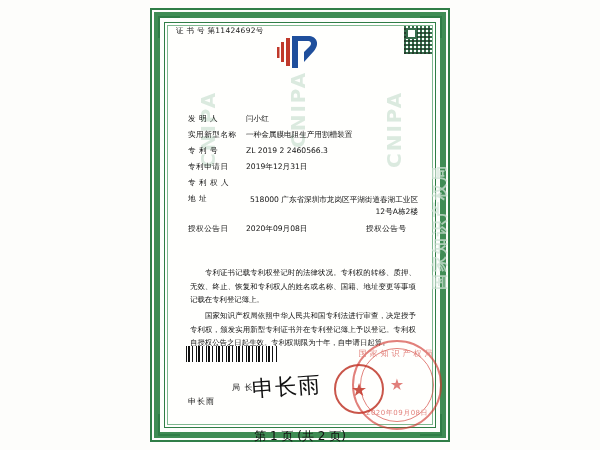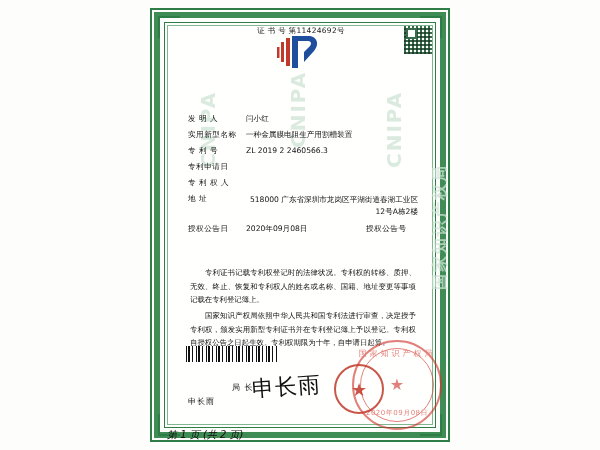--- a/index.html
+++ b/index.html
@@ -38,21 +38,21 @@
   
   .corner{position:absolute;width:20px;height:20px;border:2px solid #2f7d46;}
   .c-tl{left:158px;top:16px;border-right:none;border-bottom:none;}
   .c-tr{left:420px;top:16px;border-left:none;border-bottom:none;}
   .c-bl{left:158px;top:414px;border-right:none;border-top:none;}
   .c-br{left:420px;top:414px;border-left:none;border-top:none;}
 
   
   .cert-no{
     position:absolute;left:176px;top:26px;width:250px;
-    font-size:7.5px;color:#1a1a1a;text-align:center;
+    font-size:7.5px;color:#1a1a1a;
     letter-spacing:.3px;
   }
   
   .qr{
     position:absolute;left:404px;top:26px;width:28px;height:28px;
     background:
       repeating-linear-gradient(90deg,#14532d 0 2px,#fff 2px 4px),
       repeating-linear-gradient(0deg,#14532d 0 2px,transparent 2px 4px);
     background-blend-mode:multiply;
     opacity:.85;
@@ -139,22 +139,22 @@
   .seal .seal-txt{
     position:absolute;left:0;top:6px;width:100%;text-align:center;
     font-size:8px;letter-spacing:3px;
   }
   .seal .seal-date{
     position:absolute;left:0;bottom:10px;width:100%;text-align:center;
     font-size:7px;letter-spacing:.5px;
   }
 
   .footer{
-    position:absolute;left:167px;top:428px;width:266px;text-align:left;
-    font-size:10px;color:#111;font-style:italic;
+    position:absolute;left:167px;top:428px;width:266px;text-align:center;
+    font-size:12px;color:#111;
   }
 
   
   .wm{
     position:absolute;color:#cfe3d6;font-size:20px;font-weight:bold;
     letter-spacing:2px;opacity:.75;
     transform:rotate(-90deg);transform-origin:left top;
     font-family:"DejaVu Sans", sans-serif;
     pointer-events:none;
   }
@@ -205,20 +205,21 @@
     <div class="row">
       <div class="lbl">实用新型名称</div>
       <div class="val">一种金属膜电阻生产用割槽装置</div>
     </div>
     <div class="row">
       <div class="lbl">专 利 号</div>
       <div class="val">ZL 2019 2 2460566.3</div>
     </div>
     <div class="row">
       <div class="lbl">专利申请日</div>
+      <div class="val">2019年12月31日</div>
     </div>
     <div class="row">
       <div class="lbl">专 利 权 人</div>
     </div>
     <div class="row tall">
       <div class="lbl">地 址</div>
       <div class="val">518000 广东省深圳市龙岗区平湖街道春湖工业区12号A栋2楼</div>
     </div>
     <div class="row">
       <div class="lbl">授权公告日</div>

